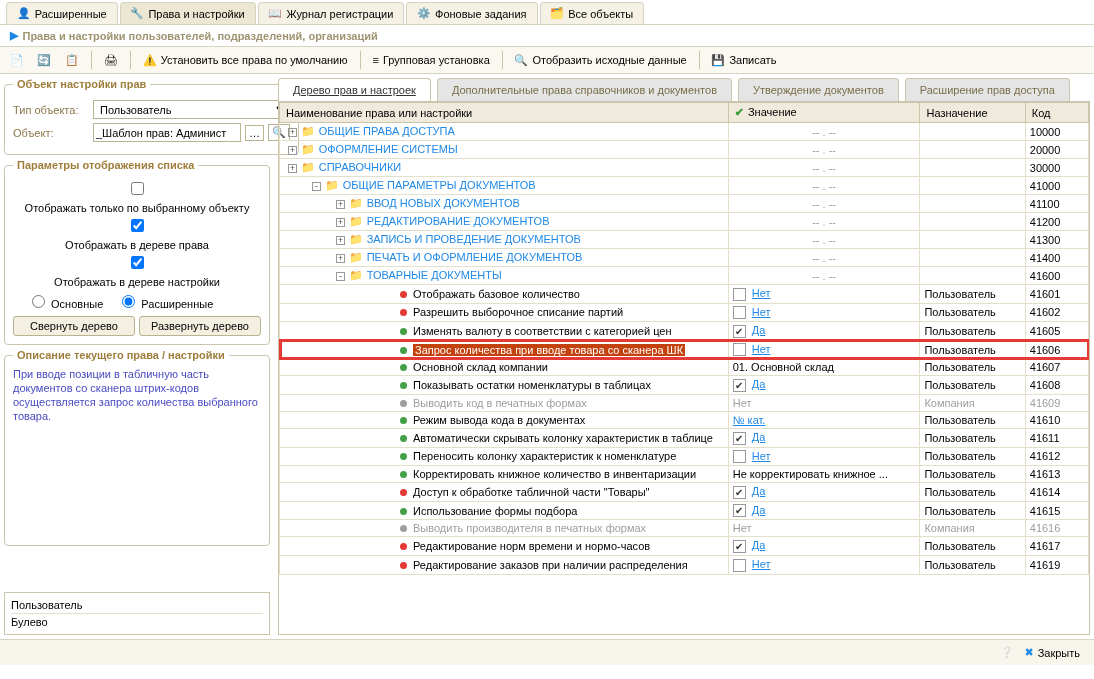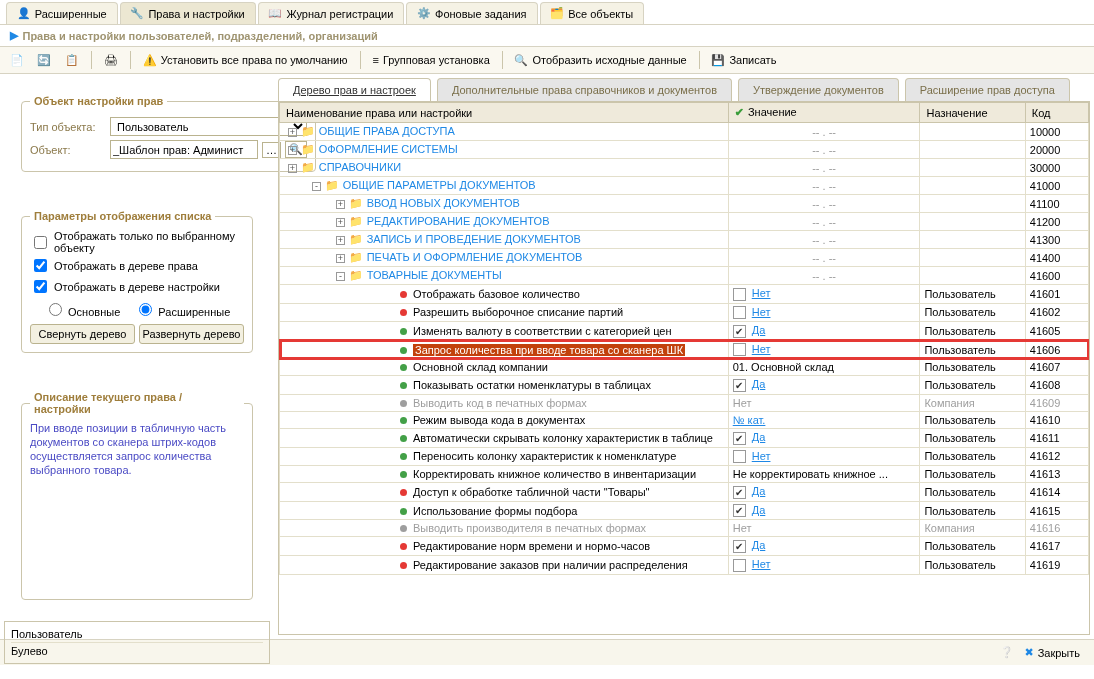--- a/index.html
+++ b/index.html
@@ -7,26 +7,26 @@
   .app-tabs { display: flex; gap: 2px; padding: 2px 6px 0 6px; border-bottom: 1px solid #d7d3c2; background: #fff; }
   .app-tab { display: flex; align-items: center; gap: 4px; padding: 4px 10px; border: 1px solid #d7d3c2; border-bottom: none; border-radius: 4px 4px 0 0; background: #f5f2e5; cursor: pointer; }
   .app-tab.active { background: #ece7d2; font-weight: normal; }
   .subtitle-row { display: flex; align-items: center; padding: 4px 10px; color: #9f9471; font-weight: bold; }
   .subtitle-row .arrow { color: #1e88e5; margin-right: 4px; }
   .toolbar { display: flex; align-items: center; gap: 6px; padding: 4px 6px; border-top: 1px solid #d7d3c2; border-bottom: 1px solid #d7d3c2; background: #faf8f0; }
   .tb-btn { display: inline-flex; align-items: center; gap: 4px; padding: 2px 4px; cursor: pointer; }
   .tb-sep { width: 1px; height: 18px; background: #cbc5ab; margin: 0 2px; }
   .content { display: flex; height: 565px; }
   .sidebar { width: 274px; padding: 4px; display: flex; flex-direction: column; gap: 4px; }
-  fieldset { border: 1px solid #cbc5ab; border-radius: 4px; padding: 6px 8px 8px 8px; margin: 17px; }
+  fieldset { border: 1px solid #cbc5ab; border-radius: 4px; padding: 6px 8px 8px 8px; margin: 0; }
   legend { color: #9f7e3c; font-weight: bold; padding: 0 4px; }
   .frow { display: flex; align-items: center; gap: 4px; margin: 4px 0; }
   .frow label.lbl { width: 76px; color: #8a784a; }
   select, input.txt { height: 19px; border: 1px solid #bab38f; background: #fff; flex: 1; padding: 0 2px; font-size: 11px; }
-  .chk-row { display: flex; align-items: center; gap: 4px; margin: 2px 0; }
+  .chk-row { display: flex; align-items: center; gap: 4px; margin: 2px 0; flex-direction: column; }
   .radios { display: flex; align-items: center; gap: 14px; margin: 4px 0 0 14px; }
   .btn-row { display: flex; gap: 4px; margin-top: 6px; }
   .btn { flex: 1; border: 1px solid #bab38f; background: #f3f0e1; padding: 3px 0; text-align: center; cursor: pointer; border-radius: 3px; }
   .desc-box { height: 170px; color: #4a4ac4; line-height: 14px; }
   .meta-box { border: 1px solid #cbc5ab; padding: 4px 6px; margin-top: auto; }
   .meta-box div { border-bottom: 1px solid #e3dfcb; padding: 2px 0; }
   .meta-box div:last-child { border-bottom: none; }
   .main { flex: 1; display: flex; flex-direction: column; padding: 4px; overflow: hidden; }
   .sub-tabs { display: flex; gap: 6px; border-bottom: 1px solid #cbc5ab; }
   .sub-tab { padding: 5px 14px; border: 1px solid #cbc5ab; border-bottom: none; border-radius: 4px 4px 0 0; background: #e5e5e5; cursor: pointer; color: #7a6f4a; }

